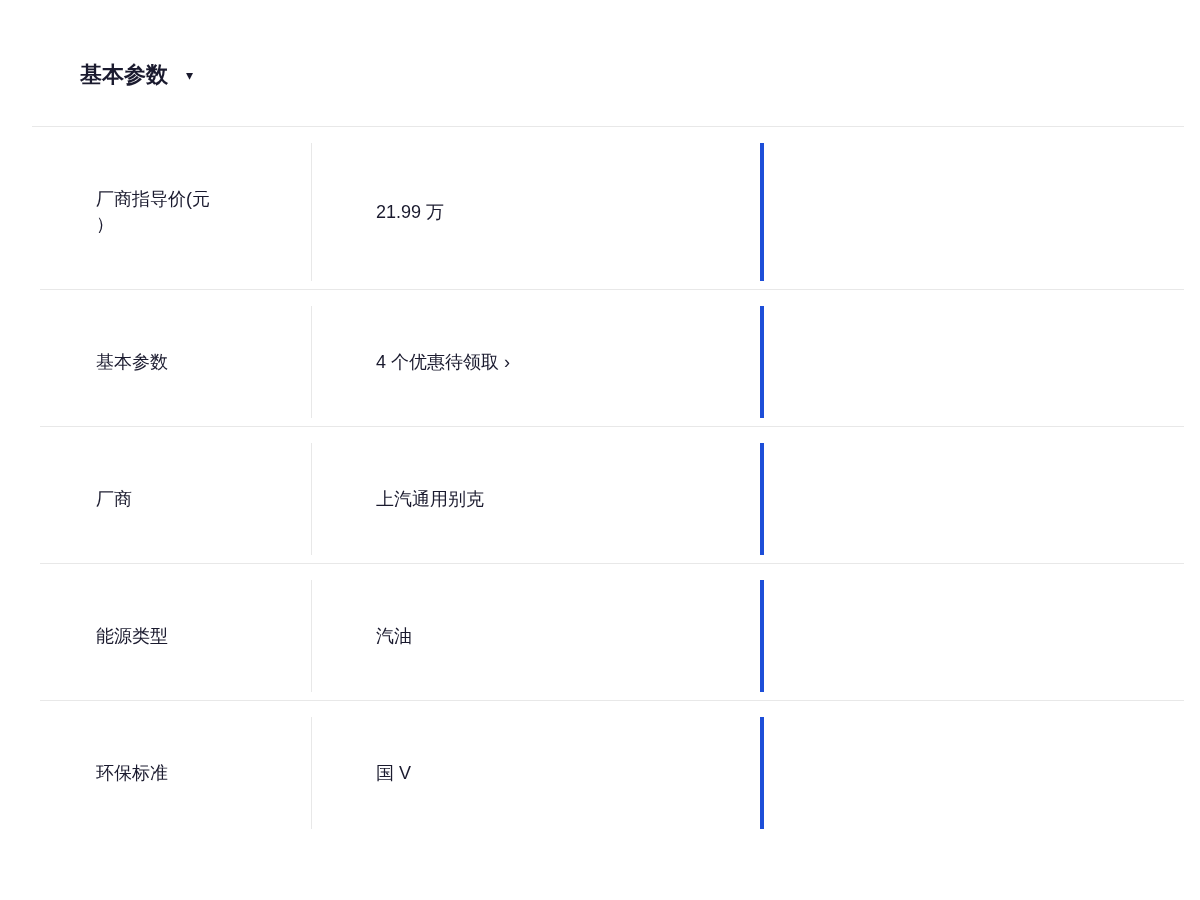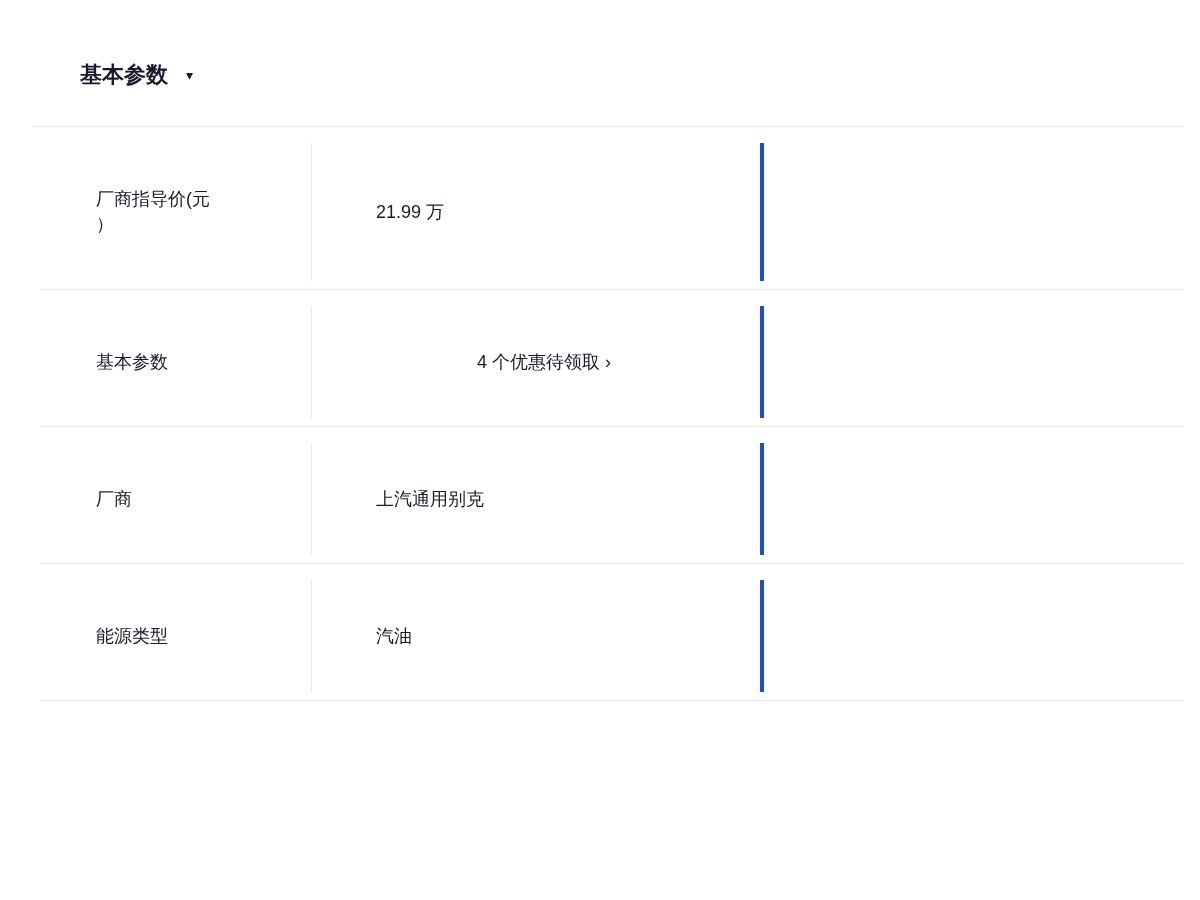--- a/index.html
+++ b/index.html
@@ -125,21 +125,21 @@
       <div class="param-value">
         <span>21.99 万</span>
       </div>
       <div class="param-extra"></div>
     </div>
 
     <div class="params-row">
       <div class="param-label">
         <span>基本参数</span>
       </div>
-      <div class="param-value" style="cursor:pointer;justify-content:center;">
+      <div class="param-value" style="cursor:pointer;">
         <span class="discount-link">4 个优惠待领取 ›</span>
       </div>
       <div class="param-extra"></div>
     </div>
 
     <div class="params-row">
       <div class="param-label underlined">
         <span>厂商</span>
       </div>
       <div class="param-value">
@@ -153,17 +153,23 @@
       <div class="param-label underlined">
         <span>能源类型</span>
       </div>
       <div class="param-value">
         <span>汽油</span>
       </div>
       <div class="param-extra"></div>
     </div>
 
     <div class="params-row">
+      <div class="param-label underlined">
+        <span>环保标准</span>
+      </div>
+      <div class="param-value">
+        <span>国 V</span>
+      </div>
       <div class="param-extra"></div>
     </div>
 
   </div>
 </div>
 
 </body></html>

